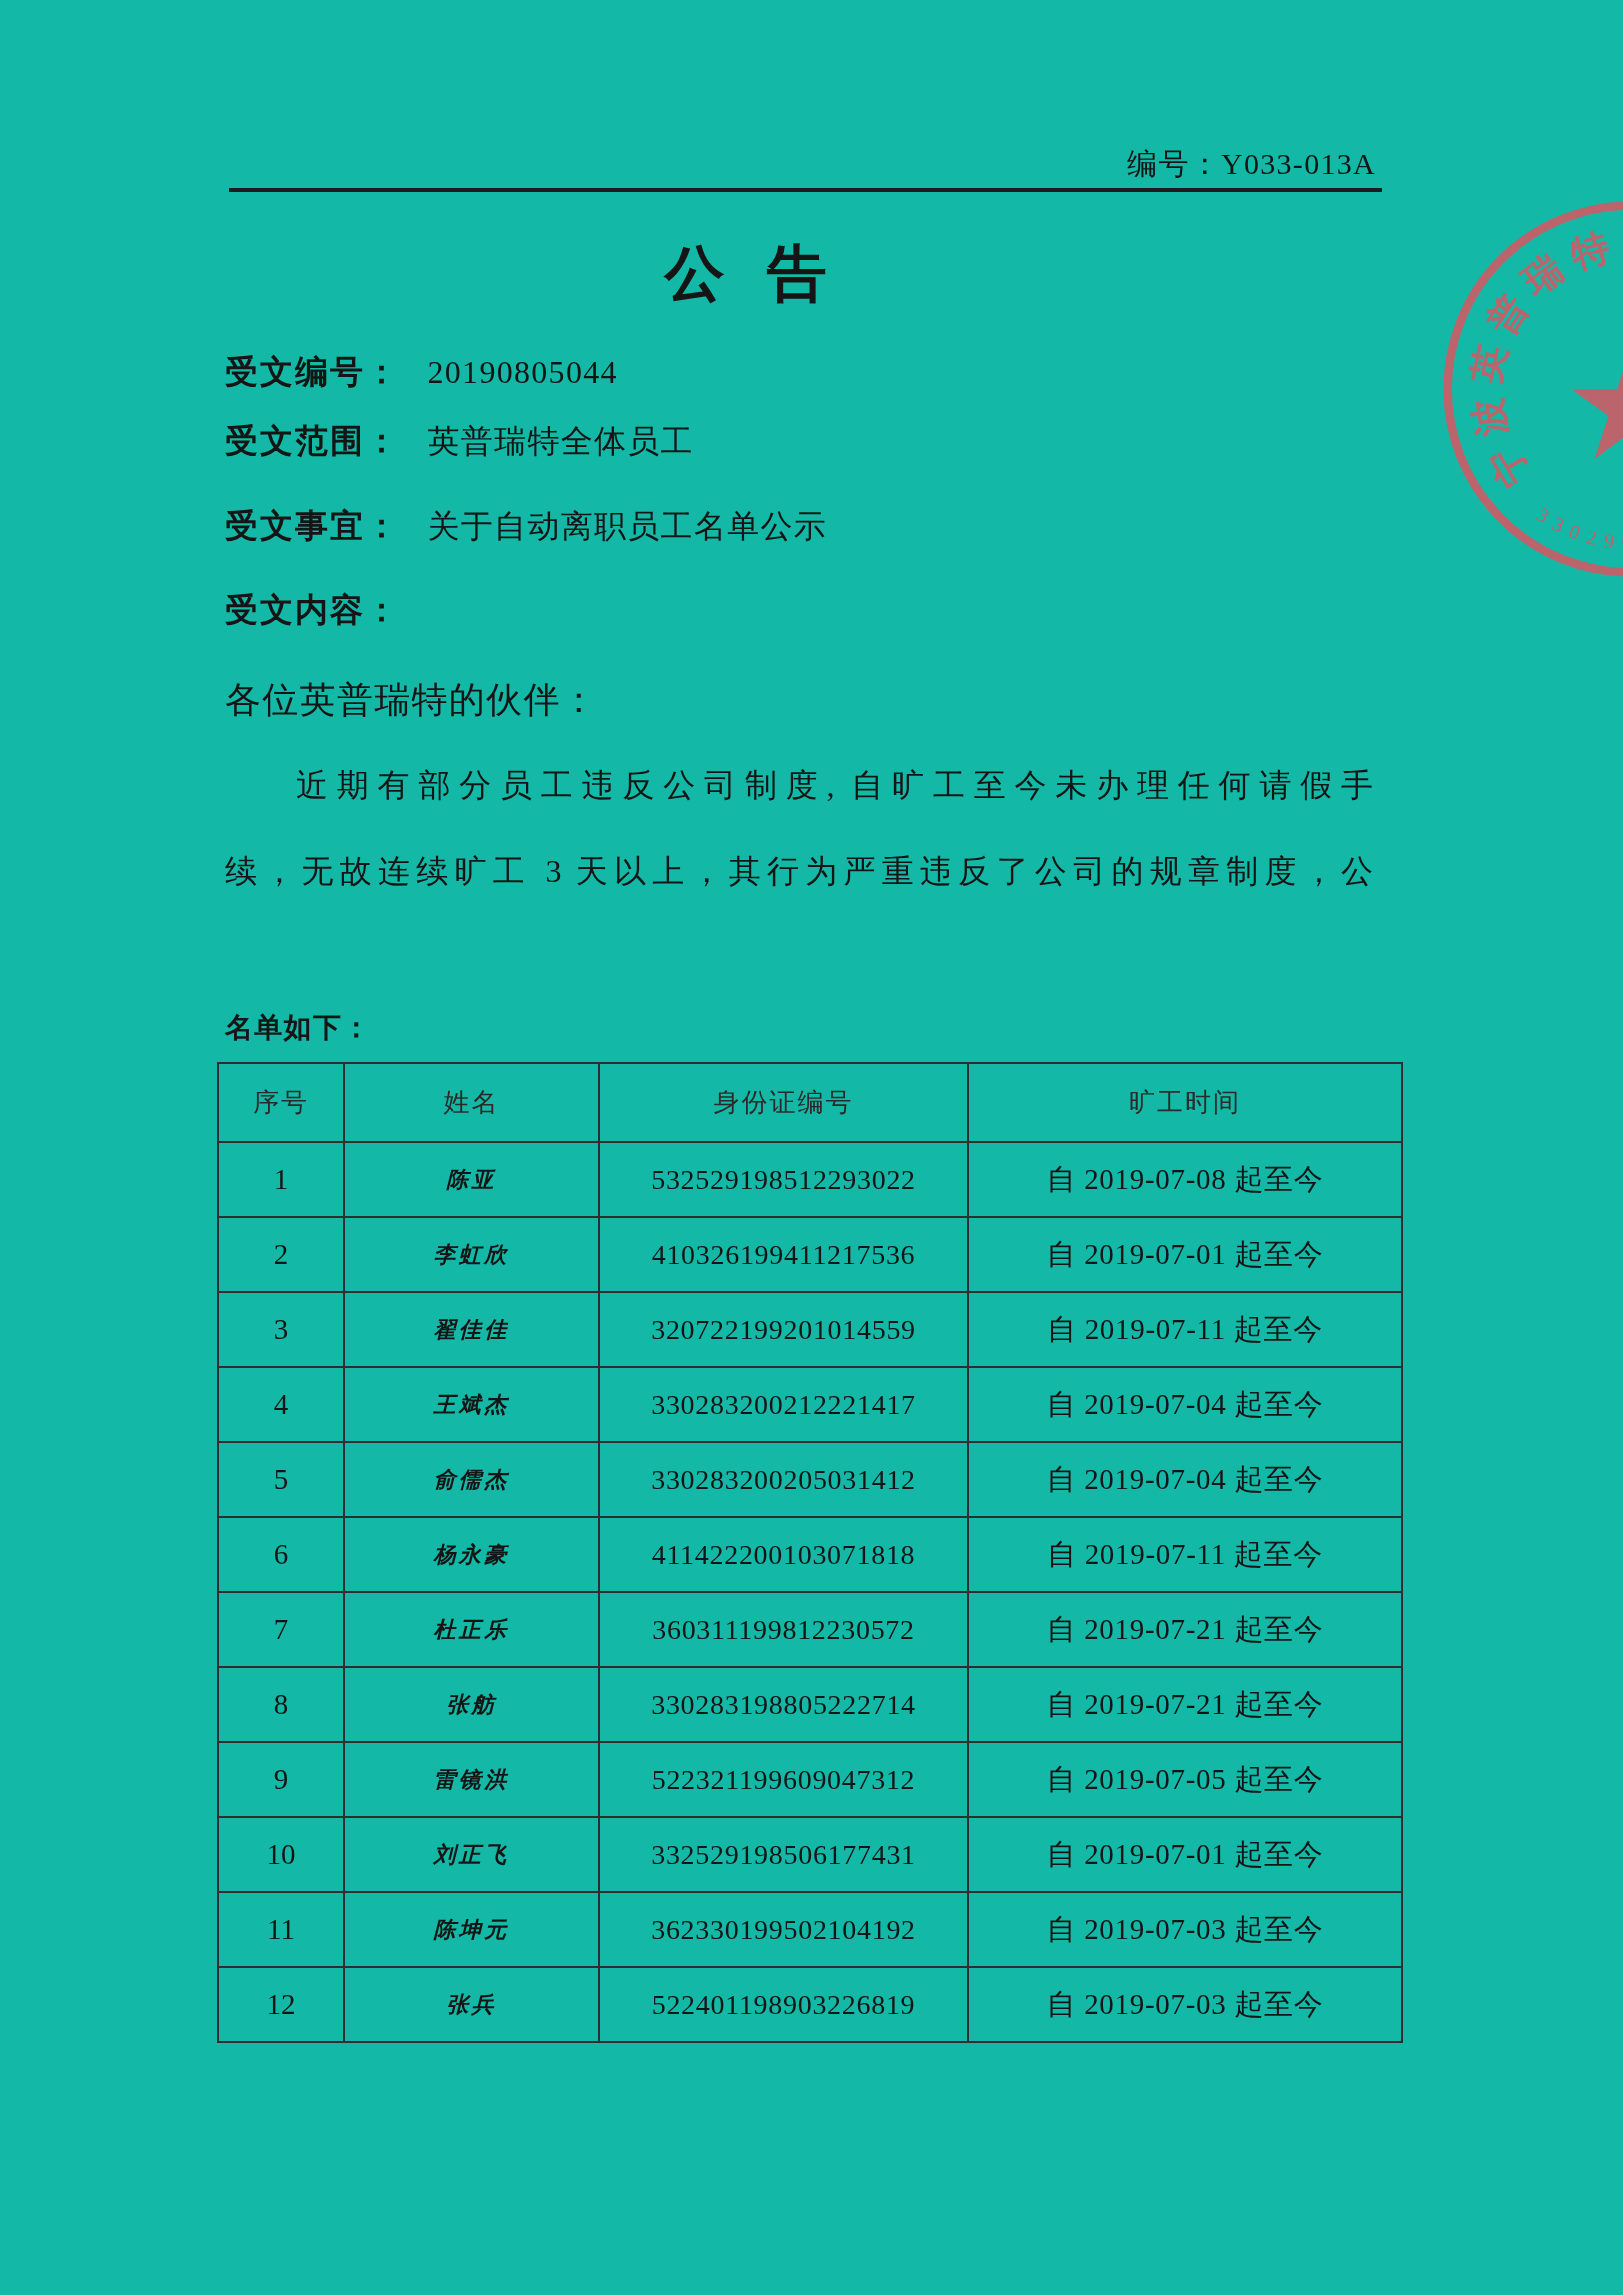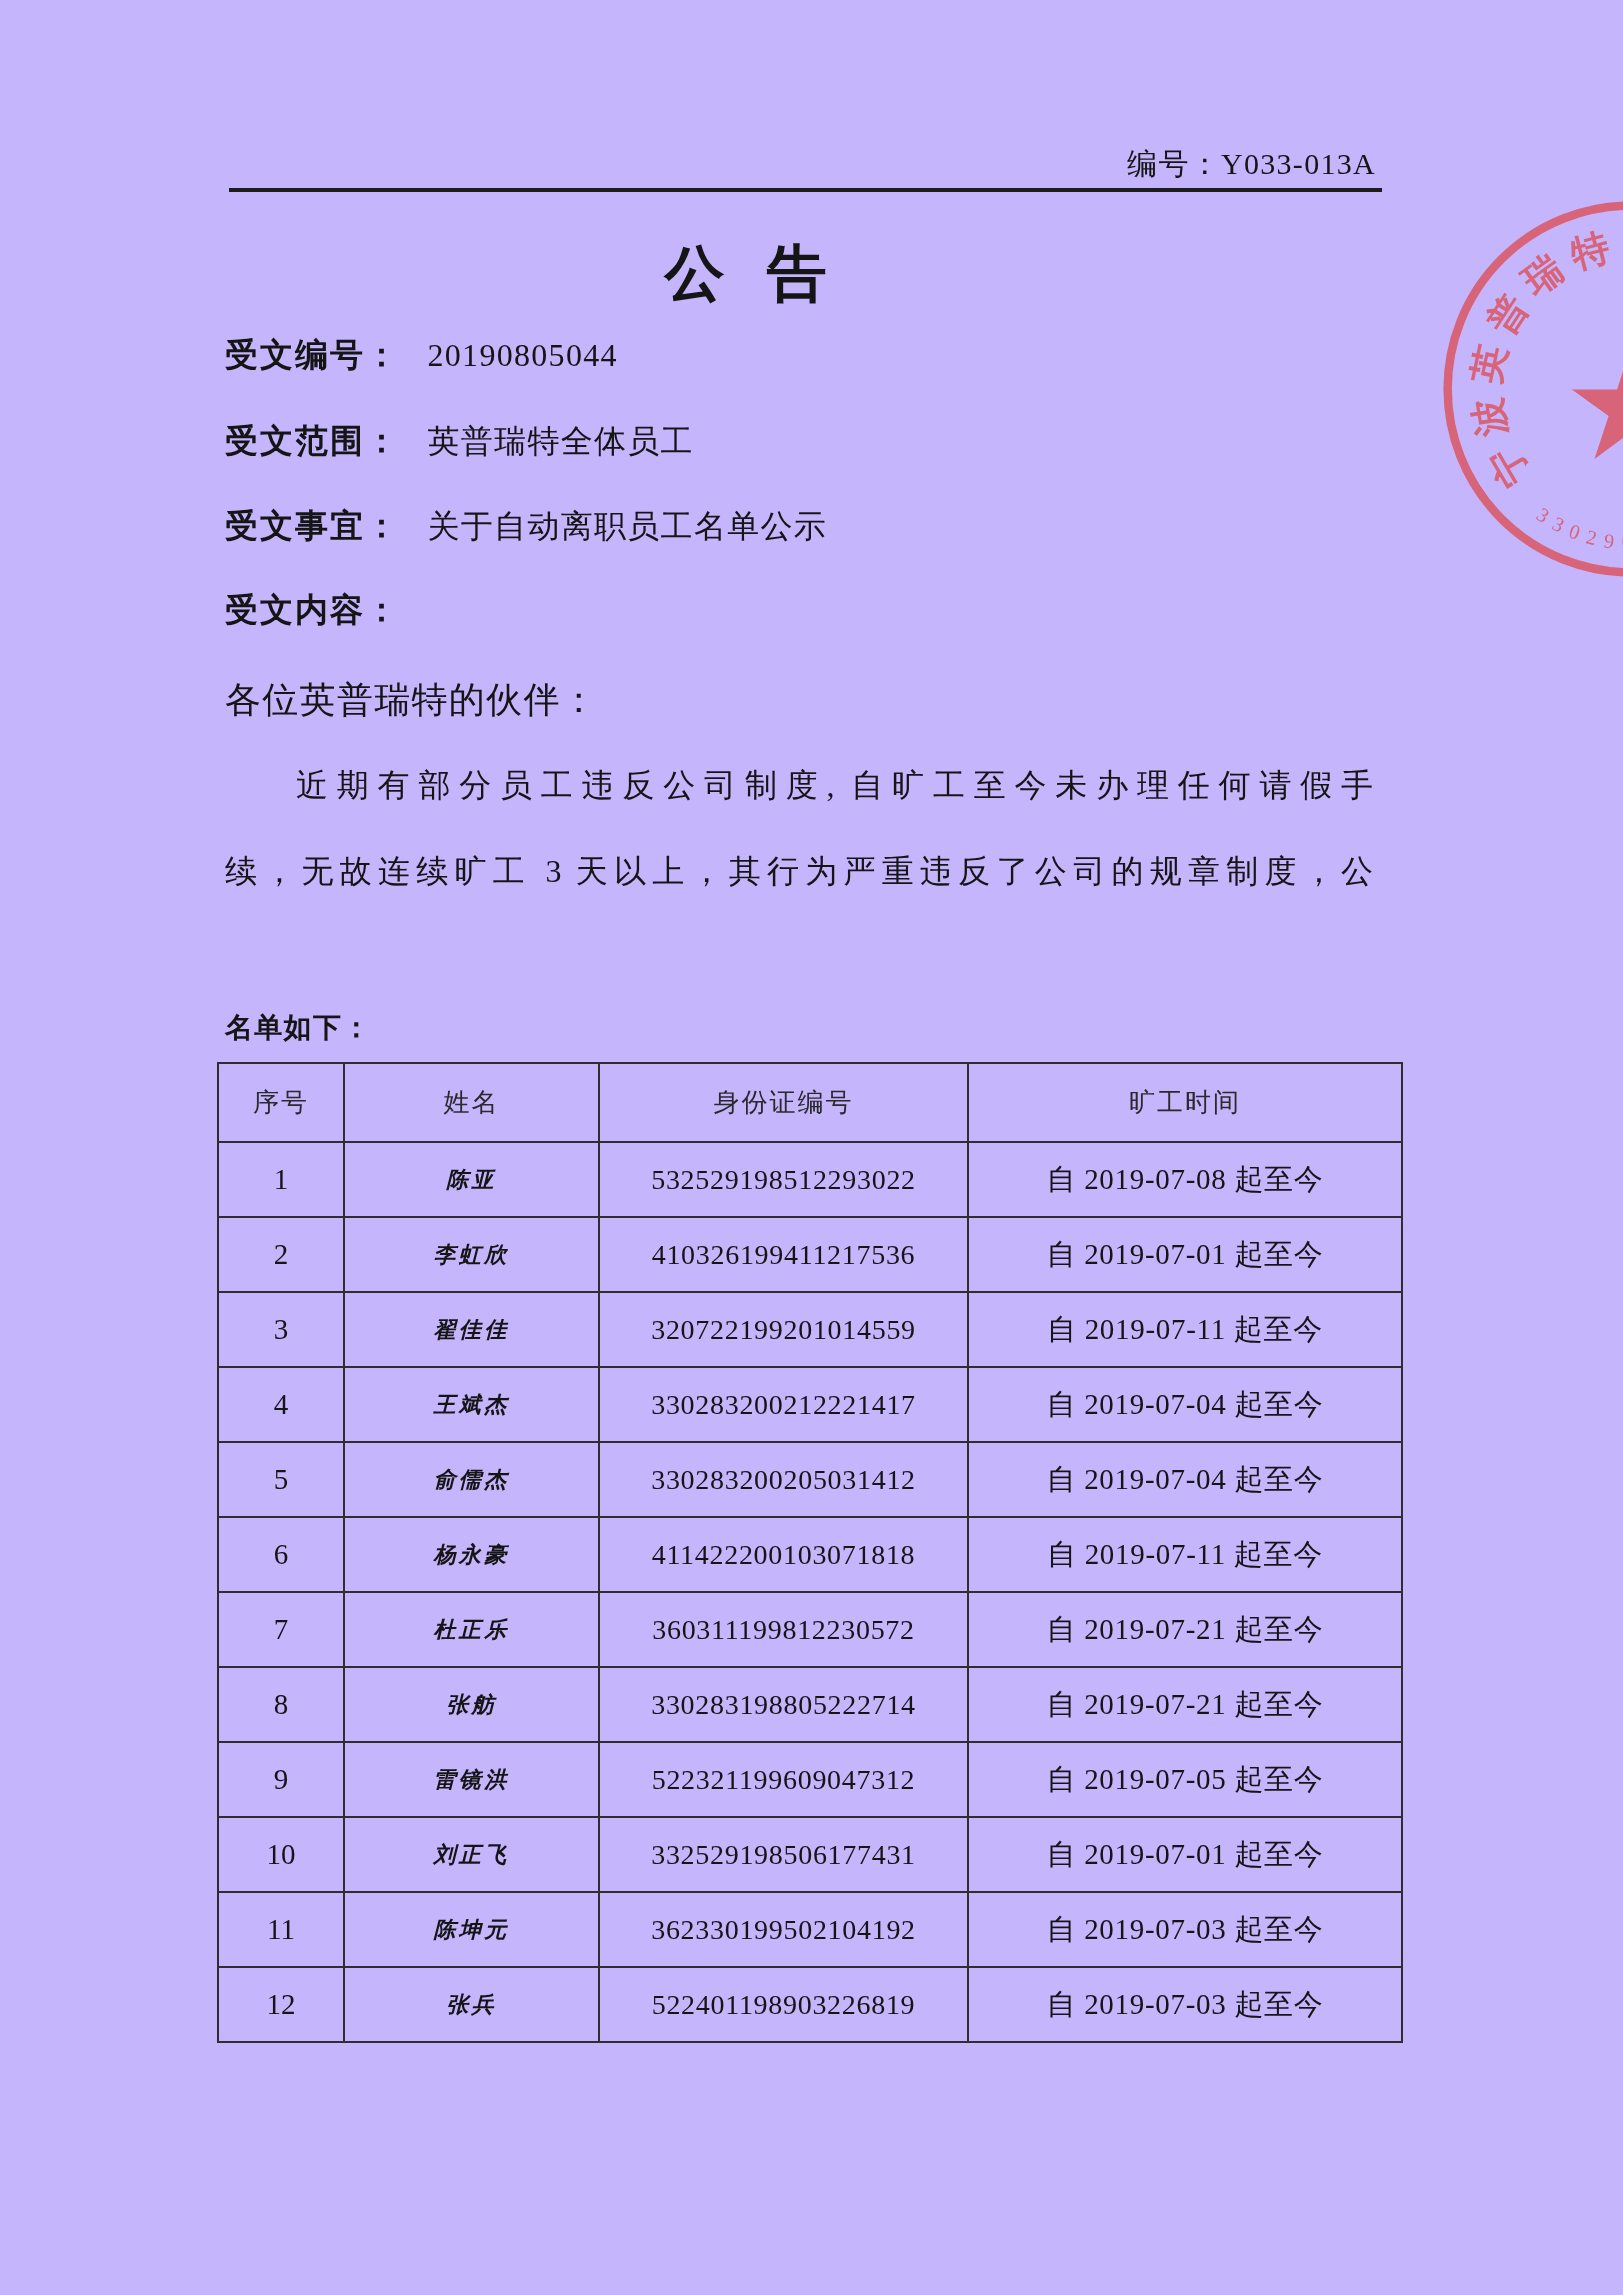--- a/index.html
+++ b/index.html
@@ -1,35 +1,35 @@
 <!DOCTYPE html>
 <html style="font-size:10.5px"><head>
 <meta charset="utf-8">
 <style>
   html,body { margin:0; padding:0; background:#e8e8e8; }
   .page {
     position:relative; width:1623px; height:2295px;
-    background:#c4b5fd; overflow:hidden;
+    background:#14b8a6; overflow:hidden;
     font-family:"Liberation Serif", serif; color:#151515;
   }
   .doc-code {
     position:absolute; top:144px; right:247px;
     font-size:30px; letter-spacing:1.3px; white-space:nowrap;
   }
   .head-rule {
     position:absolute; top:188px; left:229px;
     width:1153px; height:3.9px; background:#1c1c1c;
   }
   .title {
     position:absolute; top:234px; left:0; width:1494px;
     text-align:center; font-size:60px; font-weight:700;
     word-spacing:22px; letter-spacing:2.6px;
   }
   .meta-row { position:absolute; left:225px; white-space:nowrap; }
-  .m0 { top:333px;text-align:right; } .m1 { top:419px; } .m2 { top:504px; } .m3 { top:588px; }
+  .m0 { top:350px;text-align:right; } .m1 { top:419px; } .m2 { top:504px; } .m3 { top:588px; }
   .meta-label {
     display:inline-block; font-family:"Liberation Sans", sans-serif;
     font-weight:700; font-size:33px; letter-spacing:2px; margin-right:27.5px;
   }
   .meta-value { font-size:32px; letter-spacing:1.3px; }
   .greeting { position:absolute; left:225px; top:676px; font-size:36px; letter-spacing:1.3px; }
   .para {
     position:absolute; left:225px; top:742px; width:1148px;
     font-size:32px; line-height:86px;
   }

